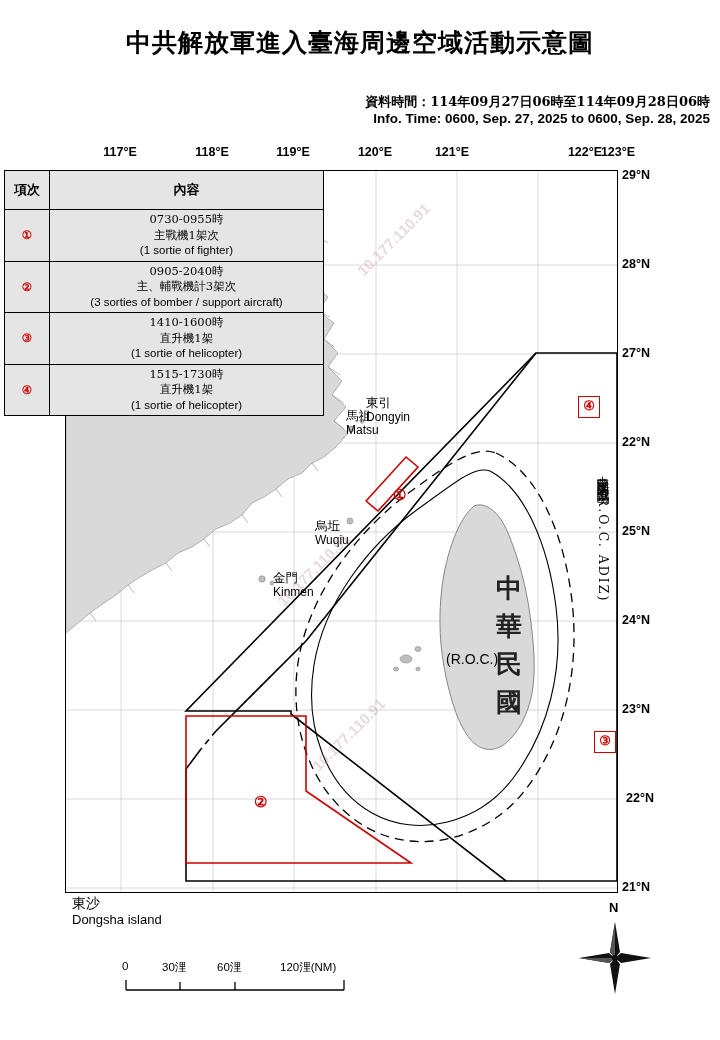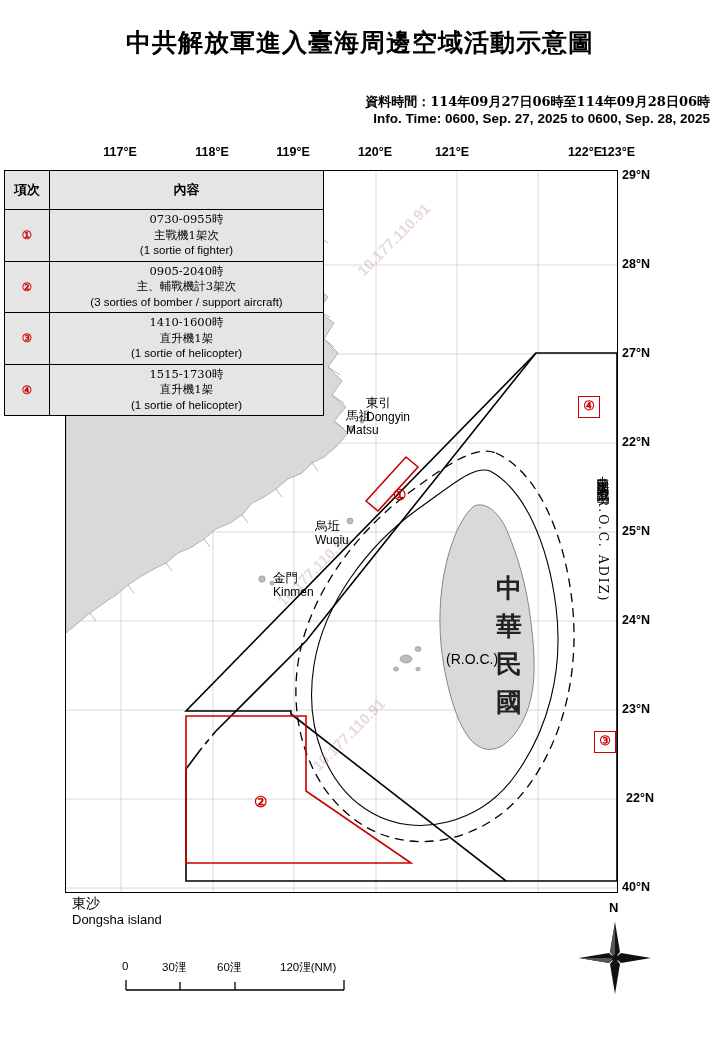--- a/index.html
+++ b/index.html
@@ -225,21 +225,21 @@
 
 <div>
   <div class="lat-label" style="left:622px; top:175px;">29°N</div>
   <div class="lat-label" style="left:622px; top:264px;">28°N</div>
   <div class="lat-label" style="left:622px; top:353px;">27°N</div>
   <div class="lat-label" style="left:622px; top:442px;">22°N</div>
   <div class="lat-label" style="left:622px; top:531px;">25°N</div>
   <div class="lat-label" style="left:622px; top:620px;">24°N</div>
   <div class="lat-label" style="left:622px; top:709px;">23°N</div>
   <div class="lat-label" style="left:626px; top:798px;">22°N</div>
-  <div class="lat-label" style="left:622px; top:887px;">40°N</div>
+  <div class="lat-label" style="left:622px; top:887px;">21°N</div>
 </div>
 
 <div id="map-frame">
 
   <svg width="551" height="721" style="position:absolute;left:0;top:0;">
 
     <g stroke="#cfcfcf" stroke-width="0.8" fill="none">
       <line x1="55" y1="0" x2="55" y2="721"></line>
       <line x1="147" y1="0" x2="147" y2="721"></line>
       <line x1="228" y1="0" x2="228" y2="721"></line>

